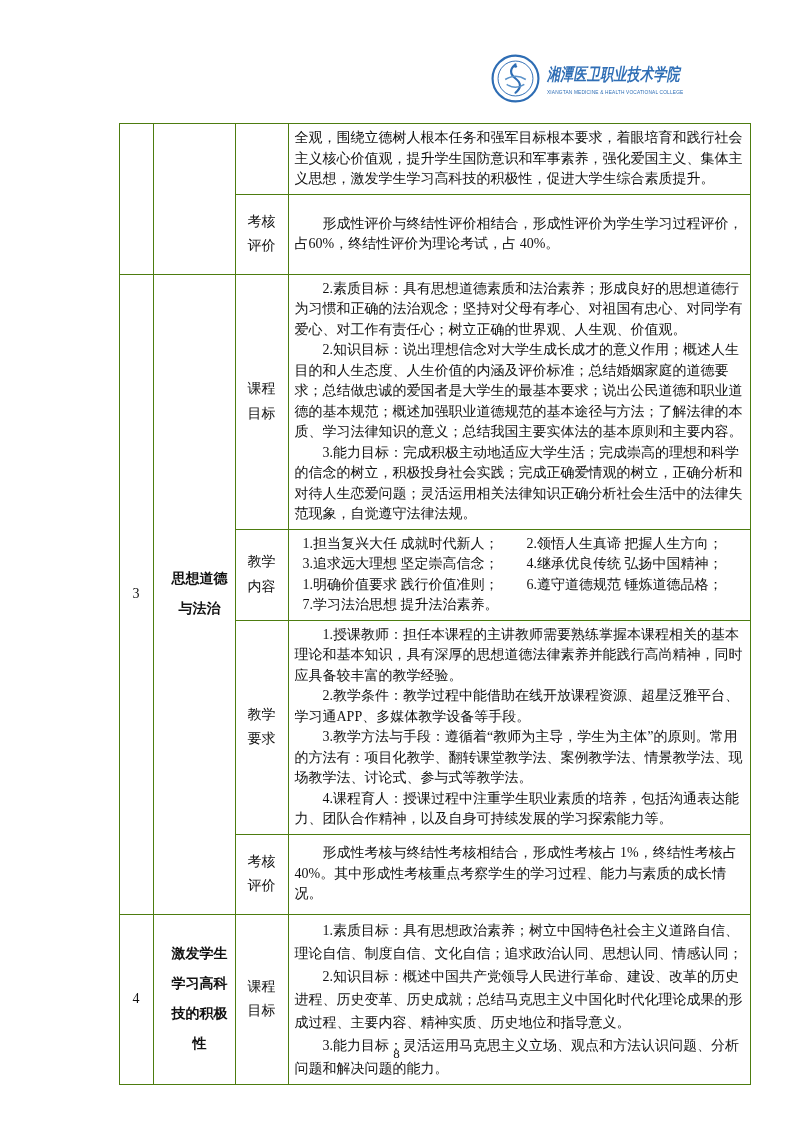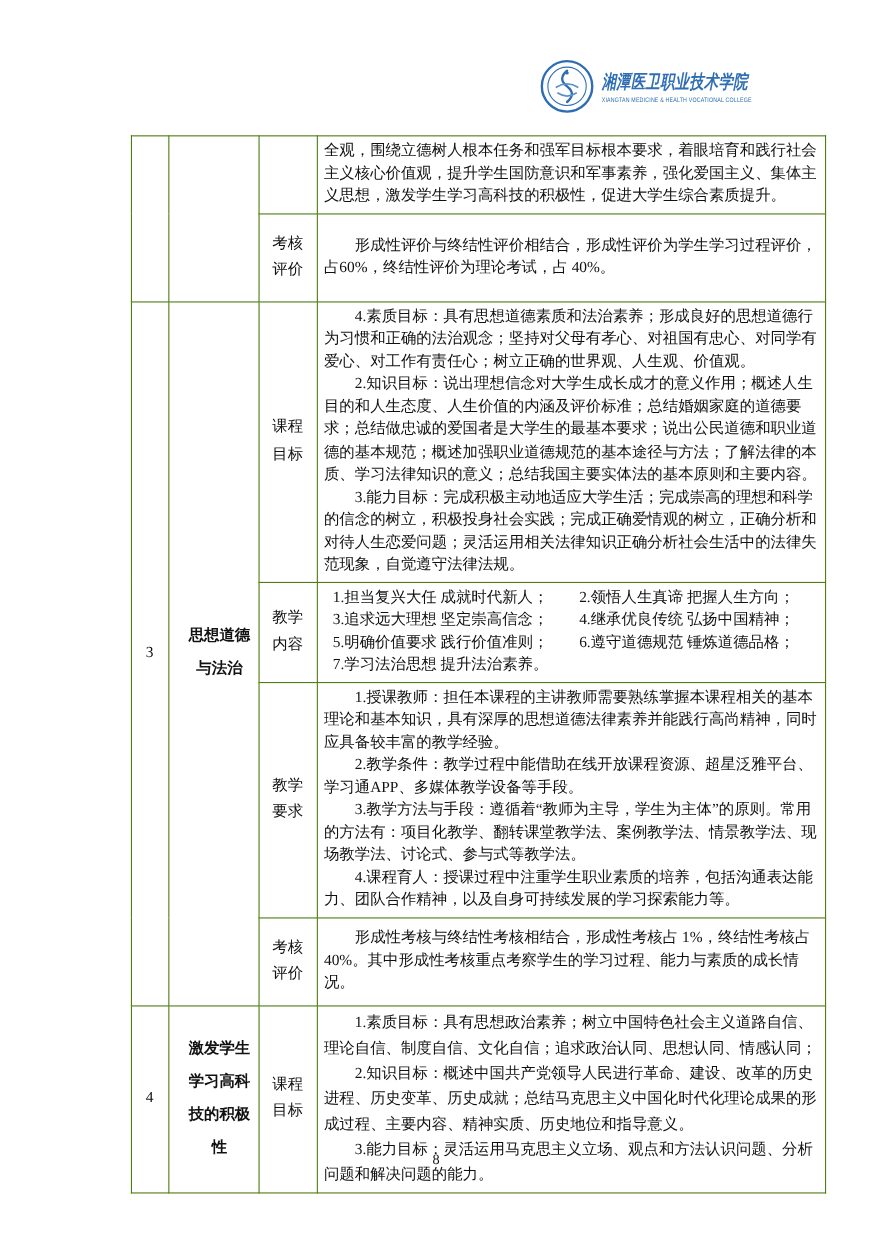--- a/index.html
+++ b/index.html
@@ -94,33 +94,33 @@
 
       <tr>
         <td class="c1" rowspan="4">3</td>
         <td class="c2" rowspan="4">
           <span class="course">思想道德与法治</span>
         </td>
         <td class="c3">
           <span class="label">课程目标</span>
         </td>
         <td class="c4">
-          <p>4.素质目标：具有思想道德素质和法治素养；形成良好的思想道德行为习惯和正确的法治观念；坚持对父母有孝心、对祖国有忠心、对同学有爱心、对工作有责任心；树立正确的世界观、人生观、价值观。</p>
+          <p>2.素质目标：具有思想道德素质和法治素养；形成良好的思想道德行为习惯和正确的法治观念；坚持对父母有孝心、对祖国有忠心、对同学有爱心、对工作有责任心；树立正确的世界观、人生观、价值观。</p>
           <p>2.知识目标：说出理想信念对大学生成长成才的意义作用；概述人生目的和人生态度、人生价值的内涵及评价标准；总结婚姻家庭的道德要求；总结做忠诚的爱国者是大学生的最基本要求；说出公民道德和职业道德的基本规范；概述加强职业道德规范的基本途径与方法；了解法律的本质、学习法律知识的意义；总结我国主要实体法的基本原则和主要内容。</p>
           <p>3.能力目标：完成积极主动地适应大学生活；完成崇高的理想和科学的信念的树立，积极投身社会实践；完成正确爱情观的树立，正确分析和对待人生恋爱问题；灵活运用相关法律知识正确分析社会生活中的法律失范现象，自觉遵守法律法规。</p>
         </td>
       </tr>
       <tr>
         <td class="c3">
           <span class="label">教学内容</span>
         </td>
         <td class="c4">
           <p class="line">1.担当复兴大任 成就时代新人；　　2.领悟人生真谛 把握人生方向；</p>
           <p class="line">3.追求远大理想 坚定崇高信念；　　4.继承优良传统 弘扬中国精神；</p>
-          <p class="line">5.明确价值要求 践行价值准则；　　6.遵守道德规范 锤炼道德品格；</p>
+          <p class="line">1.明确价值要求 践行价值准则；　　6.遵守道德规范 锤炼道德品格；</p>
           <p class="line">7.学习法治思想 提升法治素养。</p>
         </td>
       </tr>
       <tr>
         <td class="c3">
           <span class="label">教学要求</span>
         </td>
         <td class="c4">
           <p>1.授课教师：担任本课程的主讲教师需要熟练掌握本课程相关的基本理论和基本知识，具有深厚的思想道德法律素养并能践行高尚精神，同时应具备较丰富的教学经验。</p>
           <p>2.教学条件：教学过程中能借助在线开放课程资源、超星泛雅平台、学习通APP、多媒体教学设备等手段。</p>

